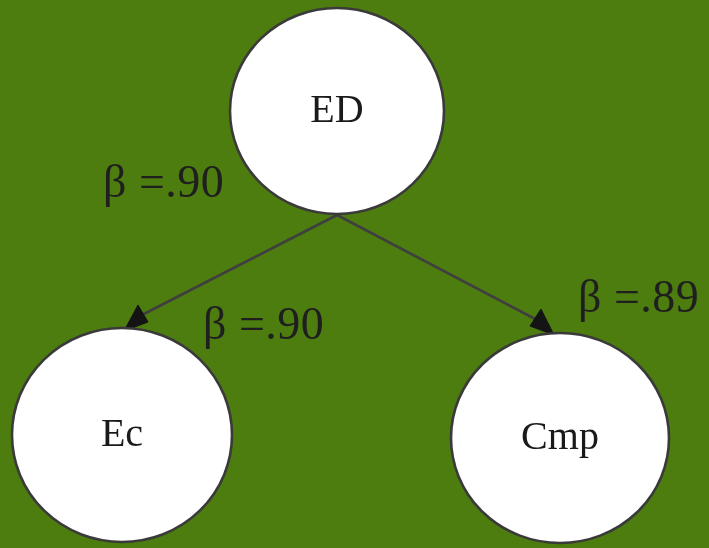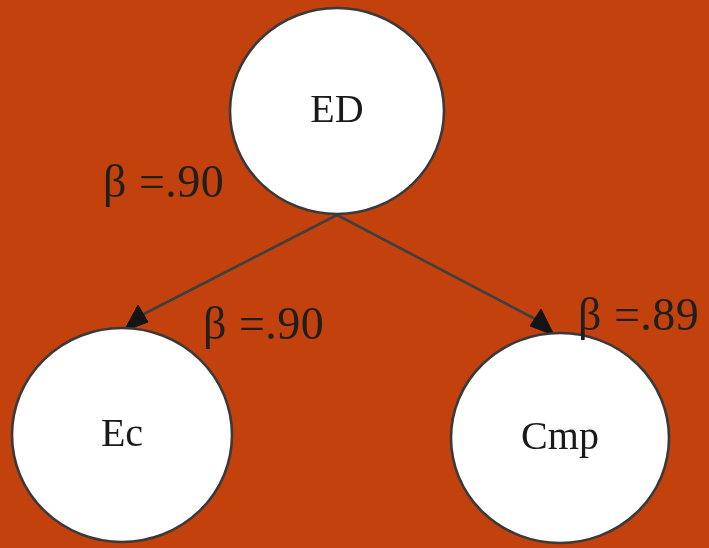--- a/index.html
+++ b/index.html
@@ -7,21 +7,21 @@
     padding: 0;
     background: #ffffff;
   }
   body {
     font-family: "Liberation Serif", "DejaVu Serif", serif;
   }
   #canvas {
     position: relative;
     width: 709px;
     height: 548px;
-    background: #c2410c;
+    background: #4d7c0f;
     overflow: hidden;
   }
   #diagram-svg {
     position: absolute;
     top: 0;
     left: 0;
     width: 709px;
     height: 548px;
   }
   .node-ellipse {
@@ -51,21 +51,21 @@
   .edge-label {
     position: absolute;
     font-family: "Liberation Serif", "DejaVu Serif", serif;
     font-size: 46px;
     color: #1f1f1f;
     white-space: nowrap;
     letter-spacing: 0.5px;
   }
   #label-beta-ed-ec-outer { left: 103px; top: 155px; }
   #label-beta-ed-ec-inner { left: 203px; top: 297px; }
-  #label-beta-ed-cmp      { left: 578px; top: 288px; }
+  #label-beta-ed-cmp      { left: 578px; top: 270px; }
 </style>
 </head>
 <body>
 
 <div id="canvas">
 
   <svg id="diagram-svg" viewBox="0 0 709 548">
 
     <line class="edge-line" x1="337" y1="215" x2="138" y2="317"></line>
     <polygon class="arrow-head" points="124,331 148,322 138,305"></polygon>

